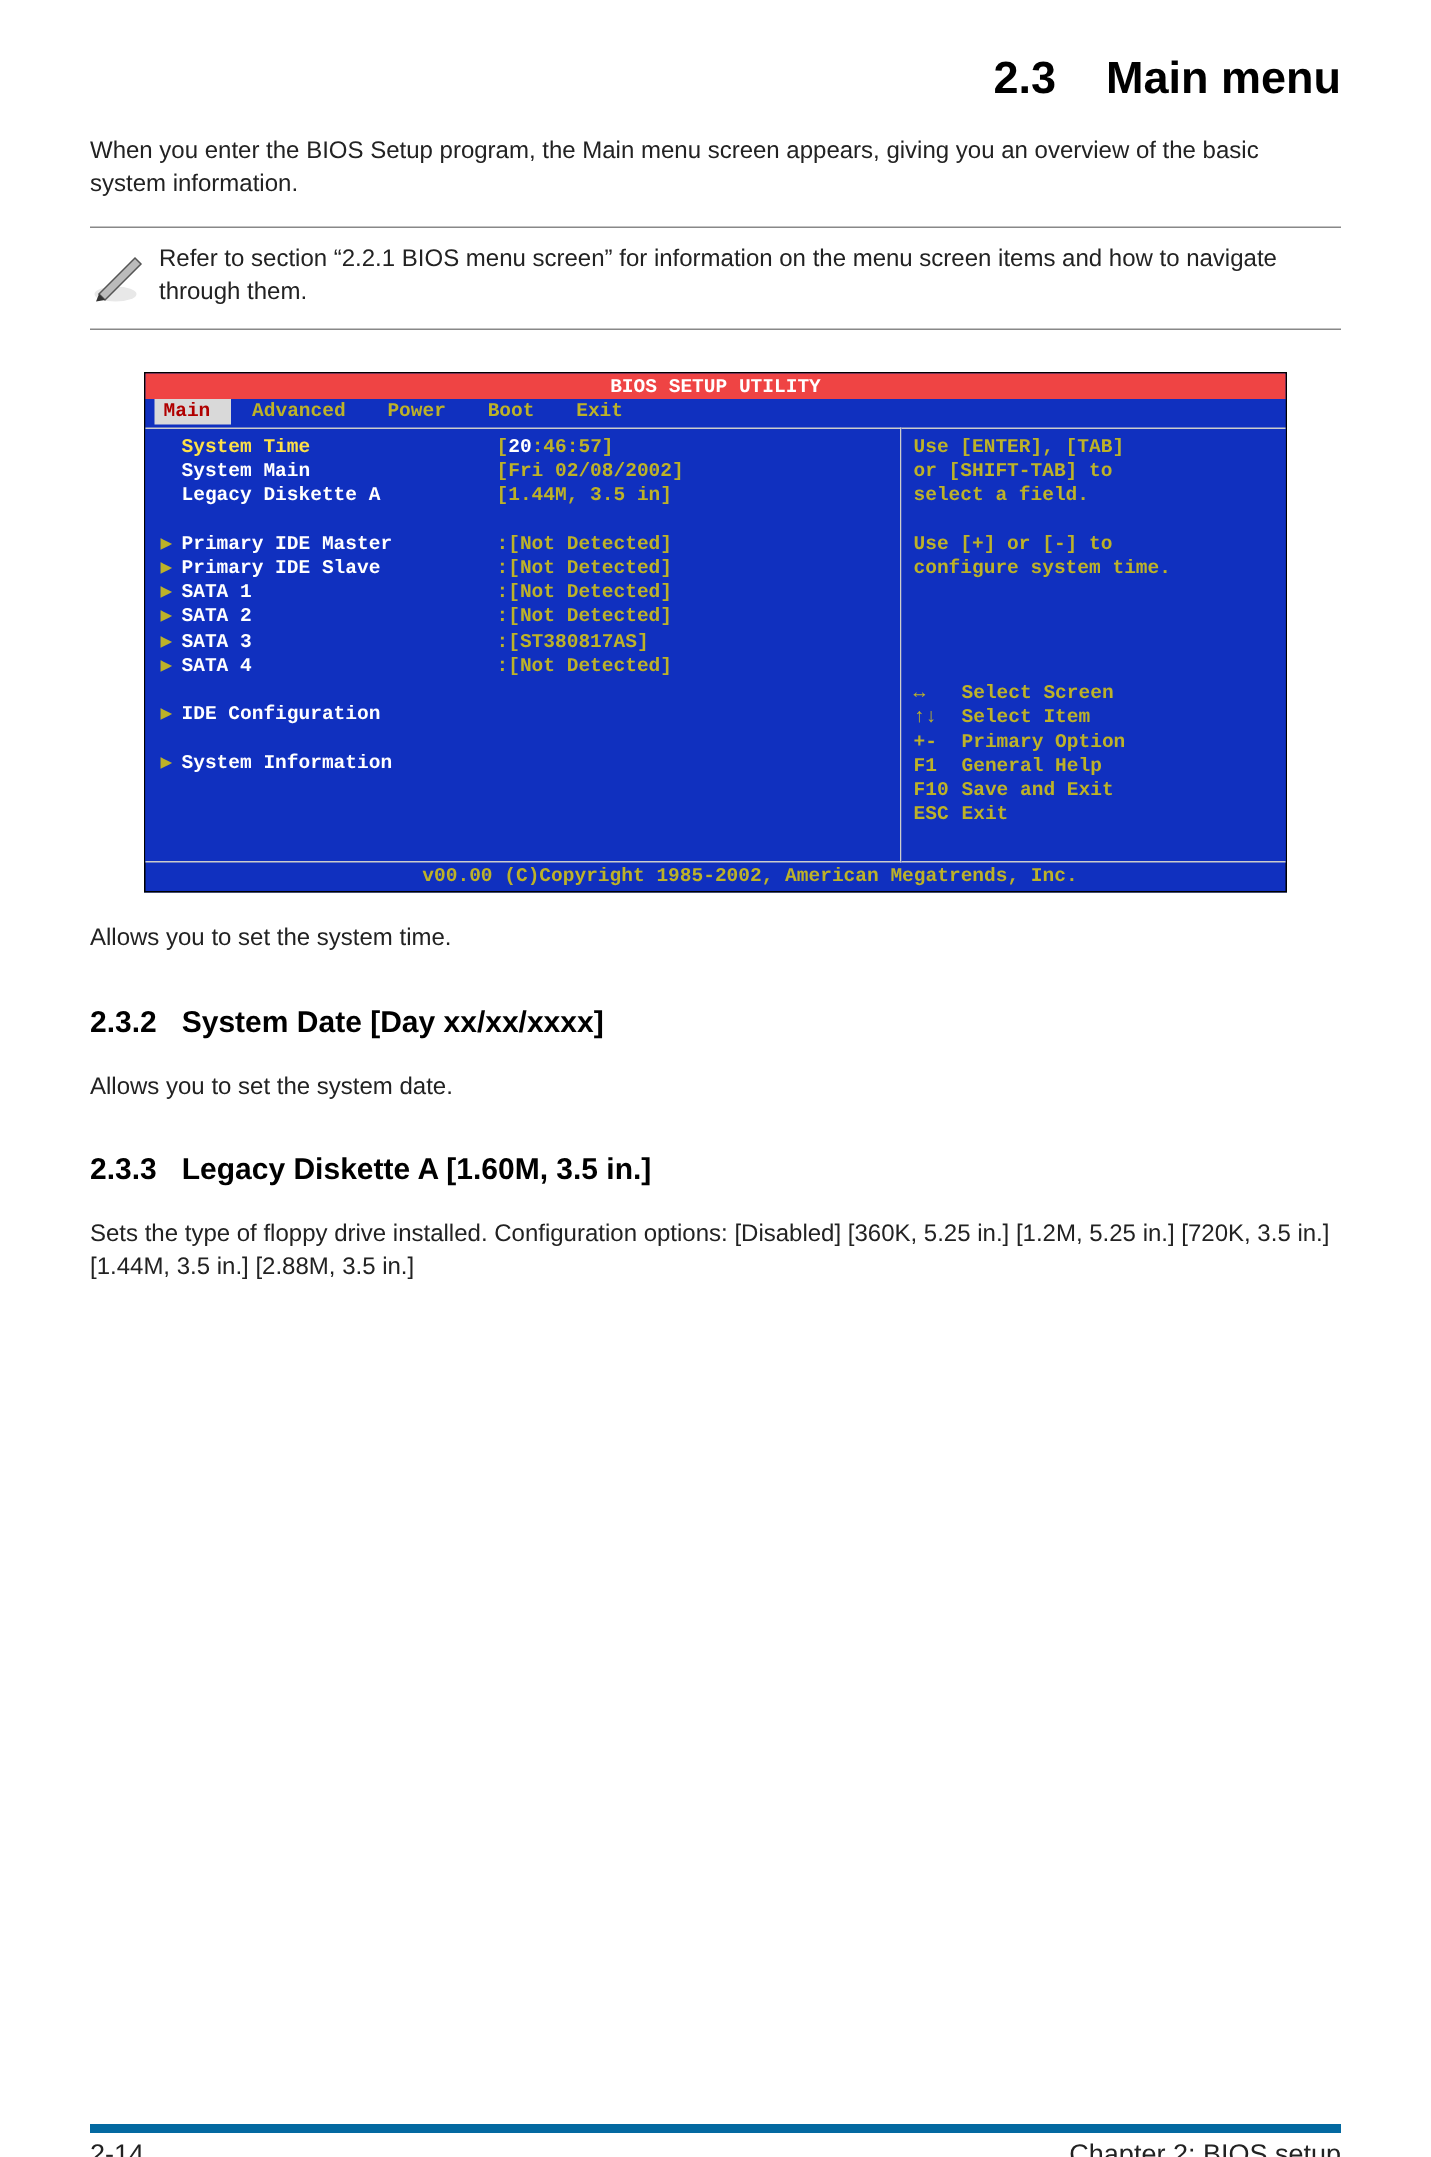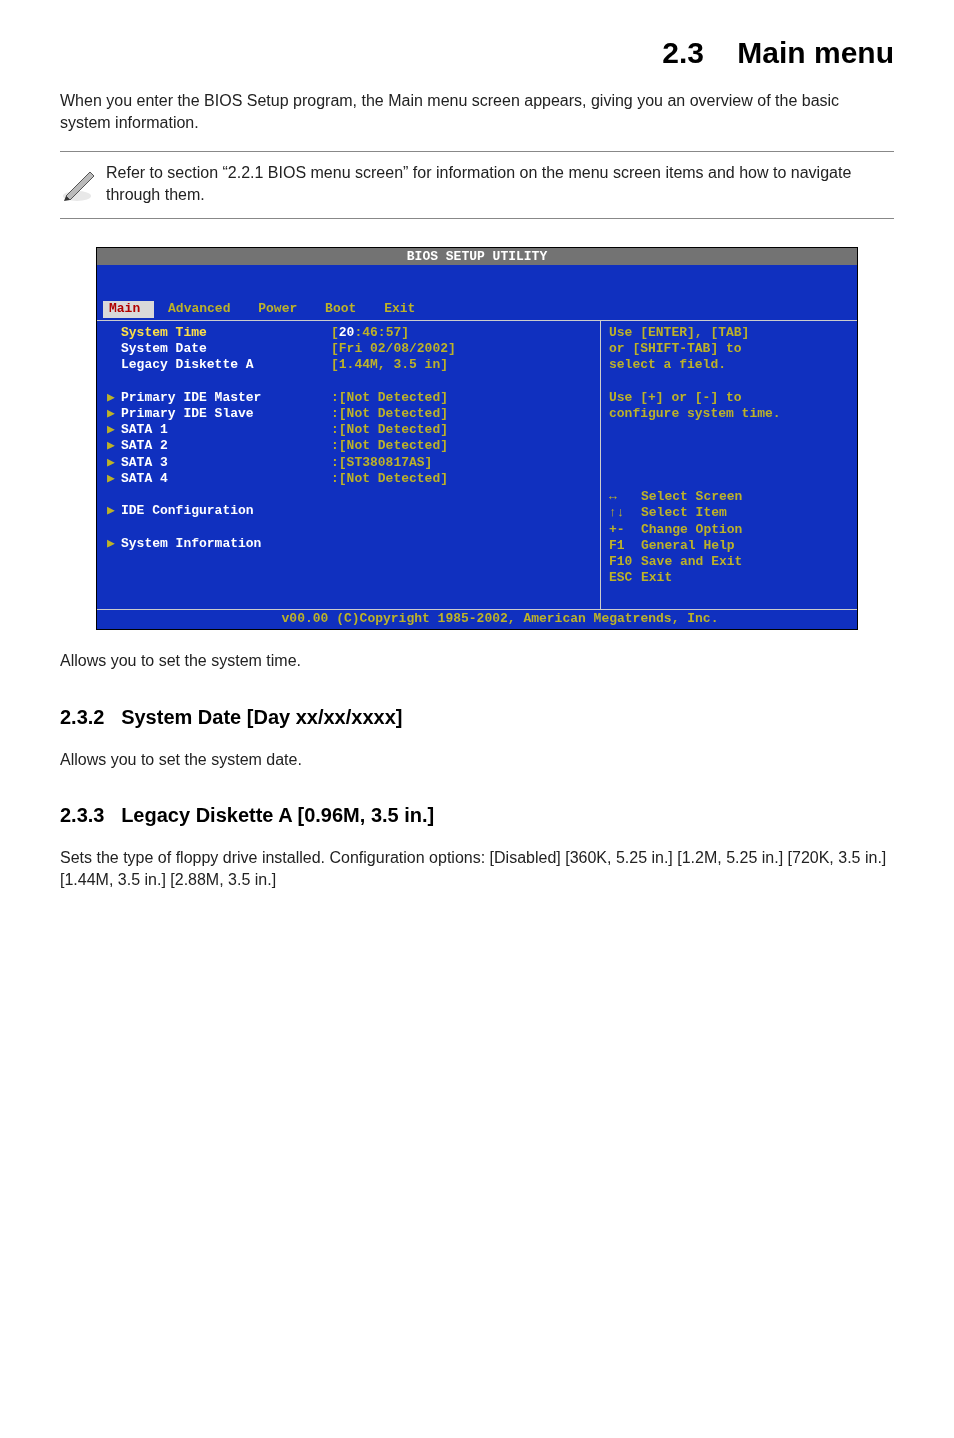--- a/index.html
+++ b/index.html
@@ -51,40 +51,39 @@
   .bios-box {
     margin: 28px auto 0 auto;
     width: 760px;
     background: #1030bf; 
     border: 1px solid #000;
     font-family: "Courier New", monospace;
     font-size: 13px;
     line-height: 1.25;
   }
   .bios-title {
-    background: #737373;
+    background: #ef4444;
     color: #fff;
     text-align: center;
     font-weight: bold;
     padding: 1px 0 0 0;
   }
   .bios-menubar {
     background: #1030bf;
     padding: 0 6px 2px 6px;
   }
   .menu-item {
     display: inline-block;
     color: #bdb228;
     padding: 0 14px 0 6px;
     font-weight: bold;
   }
   .menu-item.selected {
     background: #d9d9d9;
     color: #b00000;
-    margin-top: 36px;
   }
   .bios-body {
     display: flex;
     background: #1030bf;
   }
   .bios-left {
     flex: 1;
     background: #1030bf;
     color: #fff;
     padding: 4px 6px 6px 10px;
@@ -199,21 +198,21 @@
     <div class="bios-body">
       <div class="bios-left">
 
         <div class="bios-row">
           <span class="mark"></span>
           <span class="label sel">System Time</span>
           <span class="value"><span>[</span><span class="hl">20</span><span>:46:57]</span></span>
         </div>
         <div class="bios-row">
           <span class="mark"></span>
-          <span class="label">System Date</span>
+          <span class="label">System Main</span>
           <span class="value">[Fri 02/08/2002]</span>
         </div>
         <div class="bios-row">
           <span class="mark"></span>
           <span class="label">Legacy Diskette A</span>
           <span class="value">[1.44M, 3.5 in]</span>
         </div>
 
         <div class="bios-row">&nbsp;</div>
 
@@ -273,41 +272,41 @@
         <div>Use [+] or [-] to</div>
         <div>configure system time.</div>
         <div>&nbsp;</div>
           <div>&nbsp;</div>
           <div>&nbsp;</div>
           <div>&nbsp;</div>
 
         <div class="nav-block">
           <div><span class="k">↔</span><span>Select Screen</span></div>
           <div><span class="k">↑↓</span><span>Select Item</span></div>
-          <div><span class="k">+-</span><span>Change Option</span></div>
+          <div><span class="k">+-</span><span>Primary Option</span></div>
           <div><span class="k">F1</span><span>General Help</span></div>
           <div><span class="k">F10</span><span>Save and Exit</span></div>
           <div><span class="k">ESC</span><span>Exit</span></div>
         </div>
         <div>&nbsp;</div>
       </div>
     </div>
 
     <div class="bios-footer">v00.00 (C)Copyright 1985-2002, American Megatrends, Inc.</div>
   </div>
 
   <p class="body">Allows you to set the system time.</p>
 
   <h2 class="sub">
     <span>2.3.2</span>&nbsp;&nbsp;&nbsp;<span>System Date [Day xx/xx/xxxx]</span>
   </h2>
   <p class="body">Allows you to set the system date.</p>
 
   <h2 class="sub">
-    <span>2.3.3</span>&nbsp;&nbsp;&nbsp;<span>Legacy Diskette A [0.96M, 3.5 in.]</span>
+    <span>2.3.3</span>&nbsp;&nbsp;&nbsp;<span>Legacy Diskette A [1.60M, 3.5 in.]</span>
   </h2>
   <p class="body">Sets the type of floppy drive installed. Configuration options: [Disabled] [360K, 5.25 in.] [1.2M, 5.25 in.] [720K, 3.5 in.] [1.44M, 3.5 in.] [2.88M, 3.5 in.]</p>
 
   <div class="footer">
     <span>2-14</span>
     <span>Chapter 2: BIOS setup</span>
   </div>
 
 </div>
 

